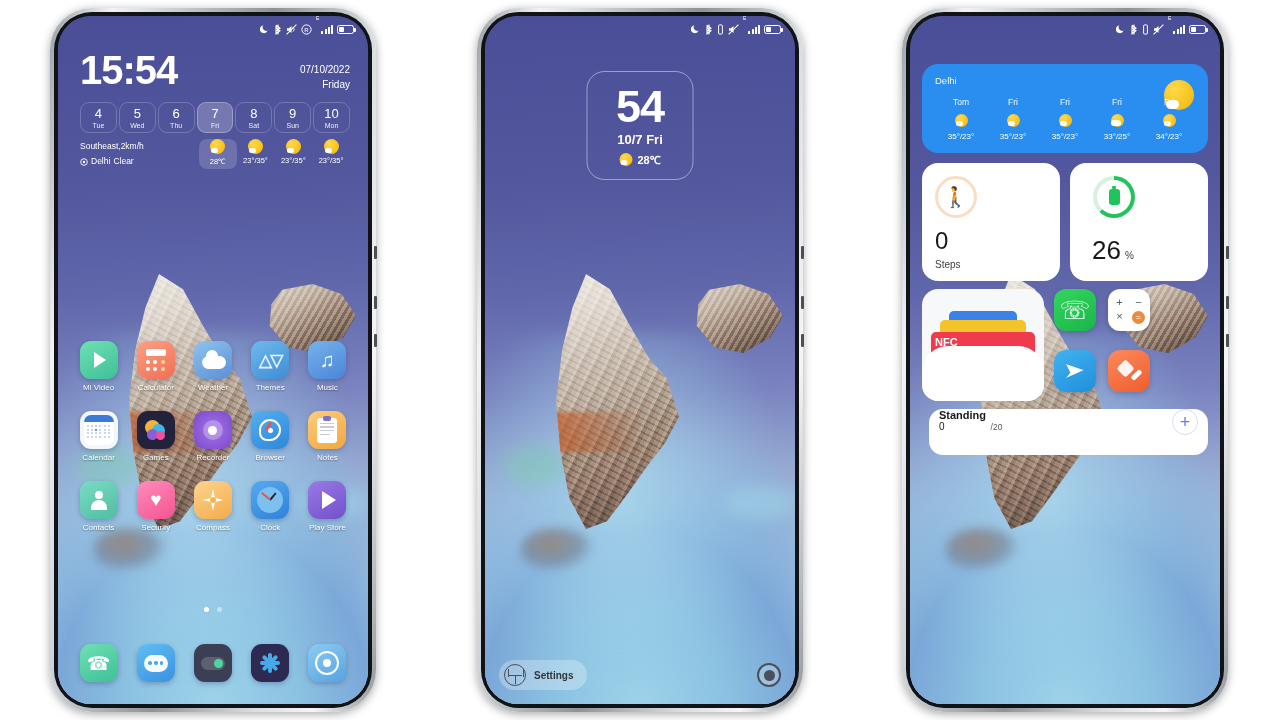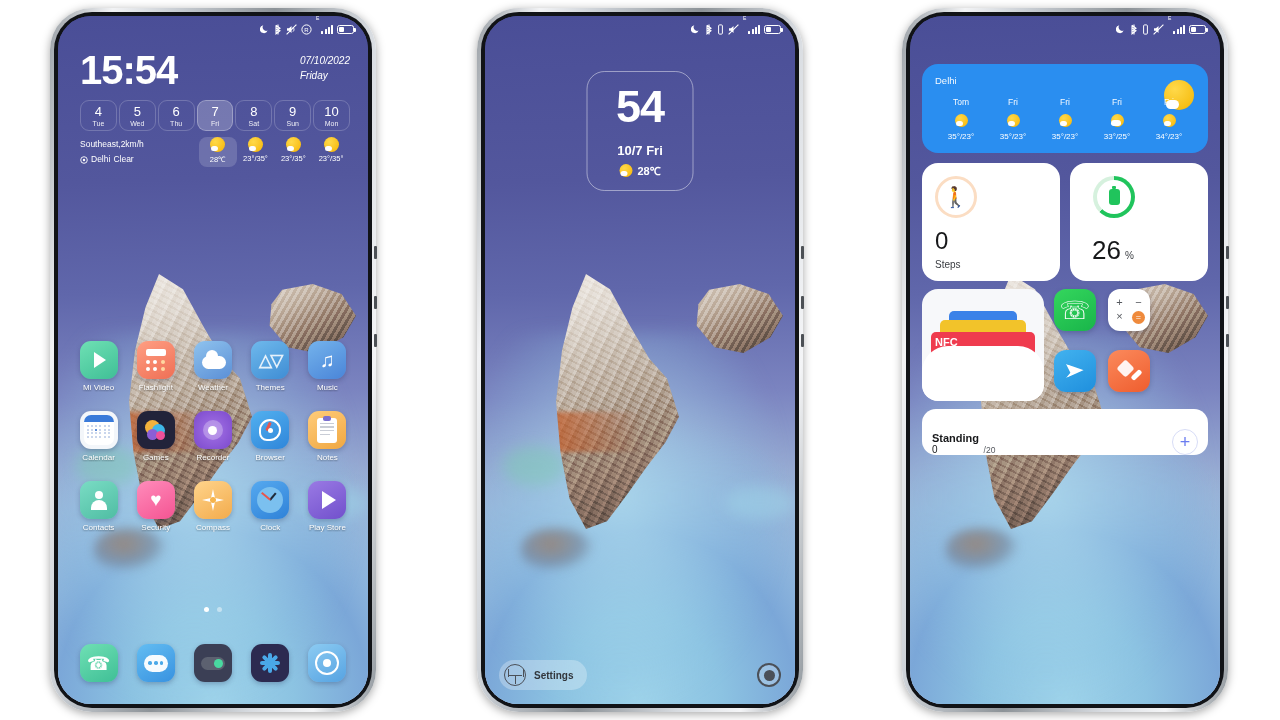--- a/index.html
+++ b/index.html
@@ -109,21 +109,21 @@
     content: ""; position: absolute; right: -3px; top: 2.5px;
     width: 1.6px; height: 4px; background: #fff; border-radius: 0 1px 1px 0;
   }
   .batt span { display: block; height: 100%; background: #fff; border-radius: 1px; }
   .e-label { font-size: 5px; line-height: 1; margin-right: -2px; align-self: flex-start; }
 
   
   .p1-widget { position: absolute; left: 22px; right: 18px; top: 34px; color: #fff; }
   .p1-top { display: flex; align-items: flex-start; justify-content: space-between; }
   .p1-time { font-size: 40px; font-weight: 700; letter-spacing: -1px; line-height: 1; }
-  .p1-date { line-height: 1.5; margin-top: 3px; font-style: italic; }
+  .p1-date { text-align: right; line-height: 1.5; margin-top: 12px; }
   .p1-date .d1 { font-size: 10px; }
   .p1-date .d2 { font-size: 10px; }
   .p1-days { display: flex; gap: 2px; margin-top: 10px; }
   .p1-day {
     flex: 1; text-align: center; border-radius: 9px; padding: 4px 0 3px;
     border: 1px solid rgba(255,255,255,.20);
   }
   .p1-day.active { background: rgba(255,255,255,.22); border-color: rgba(255,255,255,.28); }
   .p1-day .num { font-size: 13px; font-weight: 400; line-height: 1.1; }
   .p1-day .dow { font-size: 7px; opacity: .9; margin-top: 1px; }
@@ -234,21 +234,21 @@
   .cam-ring i { width: 8px; height: 8px; border-radius: 50%; background: #fff; display:block; }
 
   
   .p2-clock {
     position: absolute; left: 50%; transform: translateX(-50%); top: 55px;
     width: 107px; padding: 14px 0 12px;
     border: 1.6px solid rgba(255,255,255,.45); border-radius: 18px;
     text-align: center; color: #fff;
   }
   .p2-clock .hh, .p2-clock .mm { font-size: 45px; font-weight: 700; line-height: .94; letter-spacing: -1px; }
-  .p2-clock .dt { font-size: 13px; font-weight: 700; margin-top: 15px; }
+  .p2-clock .dt { font-size: 13px; font-weight: 700; margin-top: 4px; }
   .p2-clock .wx { display:flex; align-items:center; justify-content:center; gap:5px; margin-top: 5px; font-size: 11px; font-weight: 700; }
   .p2-clock .sun { width: 13px; height: 13px; margin: 0; }
   .p2-bottom { position: absolute; left: 0; right: 0; bottom: 14px; display: flex; align-items: center; justify-content: space-between; padding: 0 14px; }
   .settings-pill {
     display: flex; align-items: center; gap: 8px;
     background: rgba(255,255,255,.28); border-radius: 15px;
     padding: 4px 14px 4px 5px;
   }
   .cube {
     width: 22px; height: 22px; border-radius: 50%;
@@ -365,22 +365,22 @@
     background: rgba(255,255,255,.92); transform: rotate(45deg); border-radius: 3px;
   }
   .brush .handle {
     position: absolute; right: 1px; bottom: 1px; width: 5px; height: 12px;
     background: #fff; border-radius: 2px; transform: rotate(45deg);
   }
 
   .p3-row4 { display: flex; gap: 10px; margin-top: 8px; }
   .wide-card {
     flex: 1; background: #fff; border-radius: 14px; height: 46px;
-    display: flex; align-items: flex-end; justify-content: space-between;
-    padding: 0 10px; position: relative; overflow: hidden;
+    display: flex; align-items: flex-start; justify-content: space-between;
+    padding: 0 10px; position: relative; overflow: hidden; margin-left: 7px;
   }
   .wide-card .tl { font-size: 11px; font-weight: 700; color: #17181a; }
   .wide-card .sl { font-size: 10px; color: #3a3d42; margin-top: 2px; }
   .plus-btn {
     width: 26px; height: 26px; border-radius: 50%;
     border: 1.5px solid #d7dcf6; color: #6a7cf0; font-size: 18px;
     display: flex; align-items: center; justify-content: center; line-height: 1;
     background: #fff; flex: 0 0 auto;
   }
   .torch-btn {
@@ -535,21 +535,21 @@
             <div class="calc-body">
               <div class="scr"></div>
               <i class="k" style="left:0;top:11px"></i>
                 <i class="k" style="left:7px;top:11px"></i>
                 <i class="k o" style="left:15px;top:11px"></i>
               <i class="k" style="left:0;top:18px"></i>
                 <i class="k" style="left:7px;top:18px"></i>
                 <i class="k o" style="left:15px;top:18px"></i>
             </div>
           </div>
-          <div class="app-lbl">Flashlight</div>
+          <div class="app-lbl">Calculator</div>
         </div>
 
         <div class="app">
           <div class="app-ico" style="background:linear-gradient(150deg,#8fc3ee,#5b8fd6);">
             <div style="position:relative;width:26px;height:20px">
               <div class="wc-sun"></div>
               <div class="wc-cloud" style="position:absolute;left:2px;top:6px"></div>
             </div>
           </div>
           <div class="app-lbl">Weather</div>

